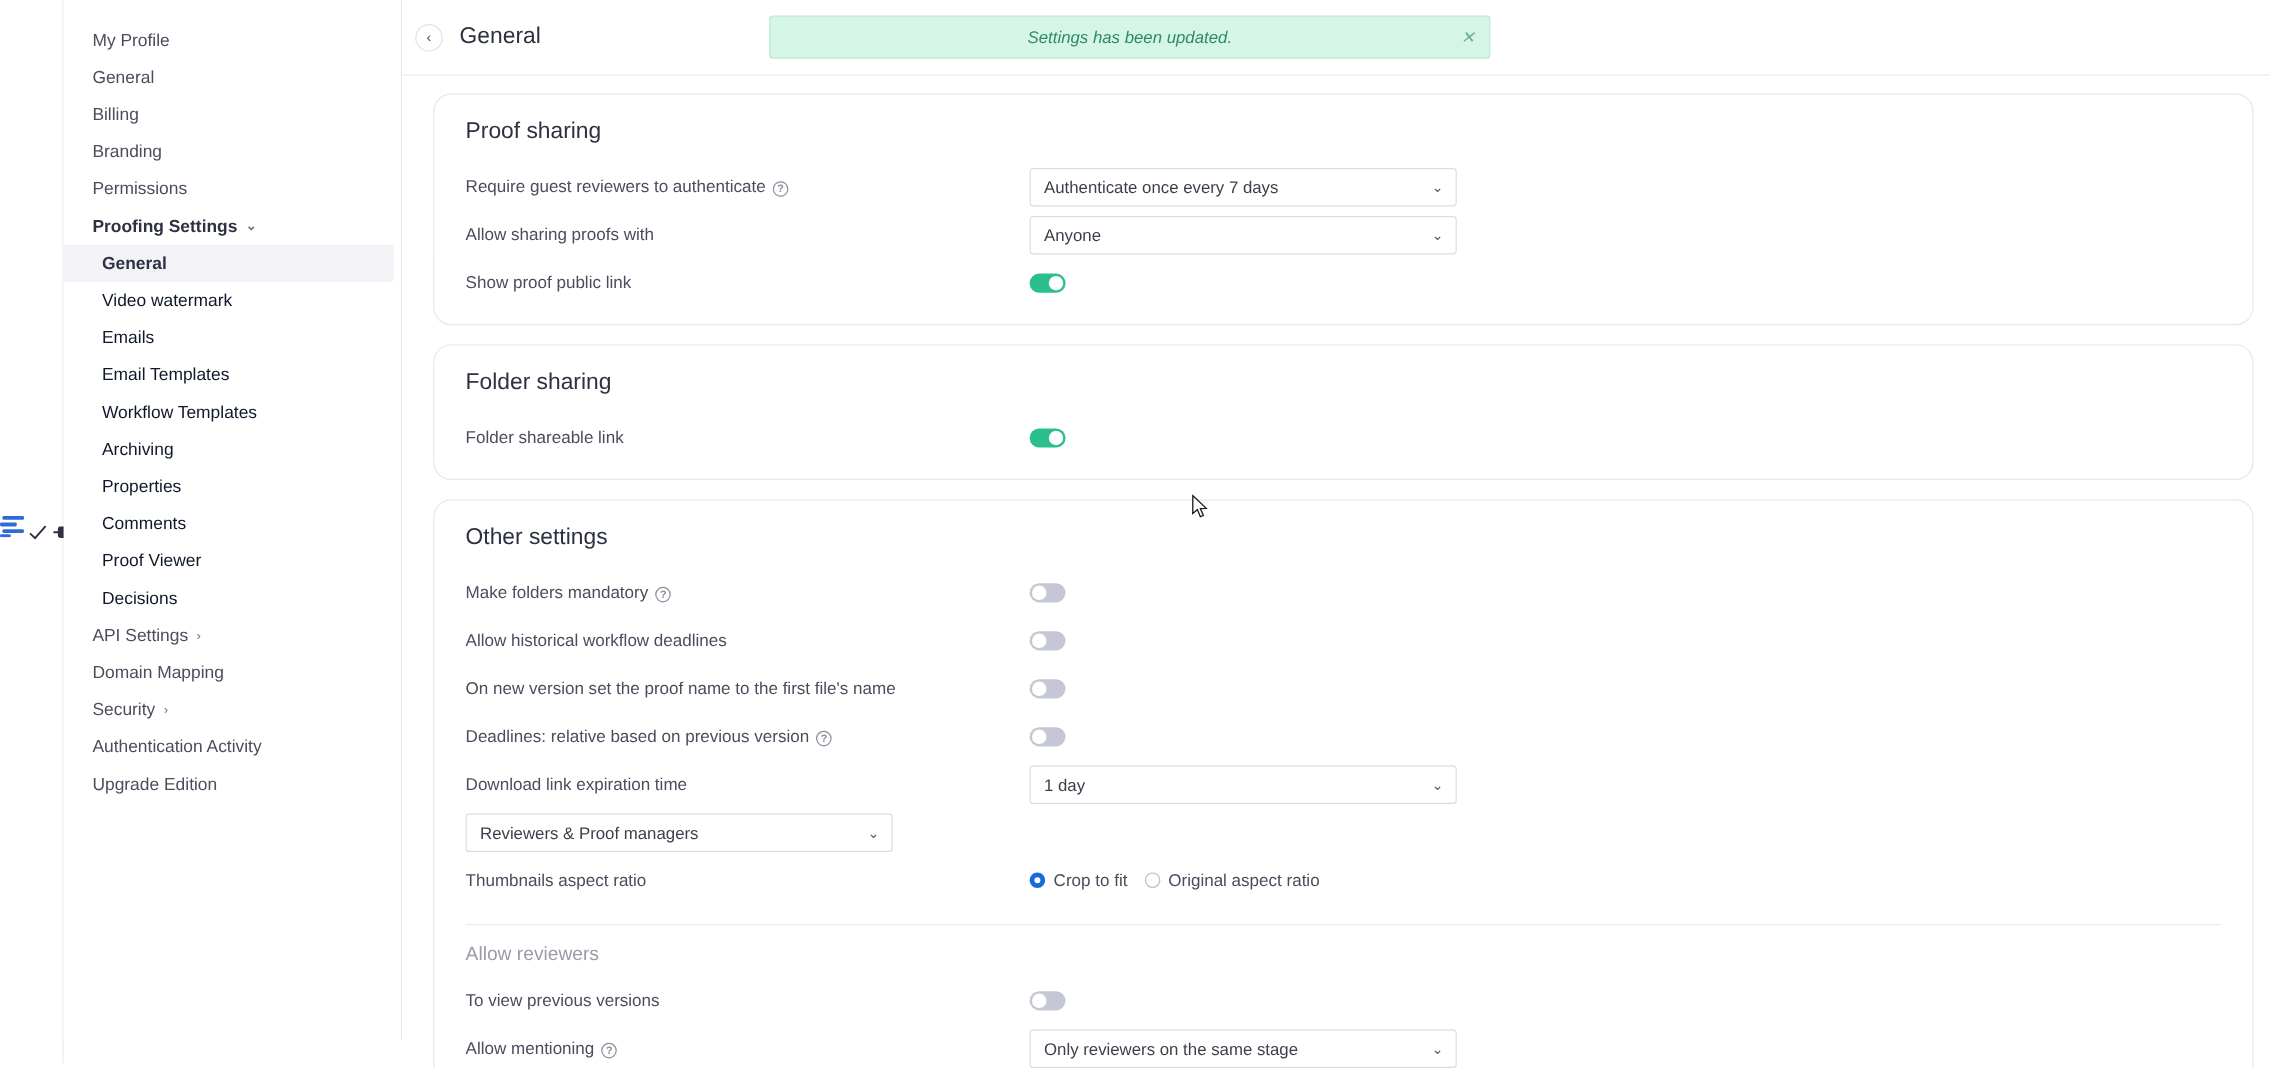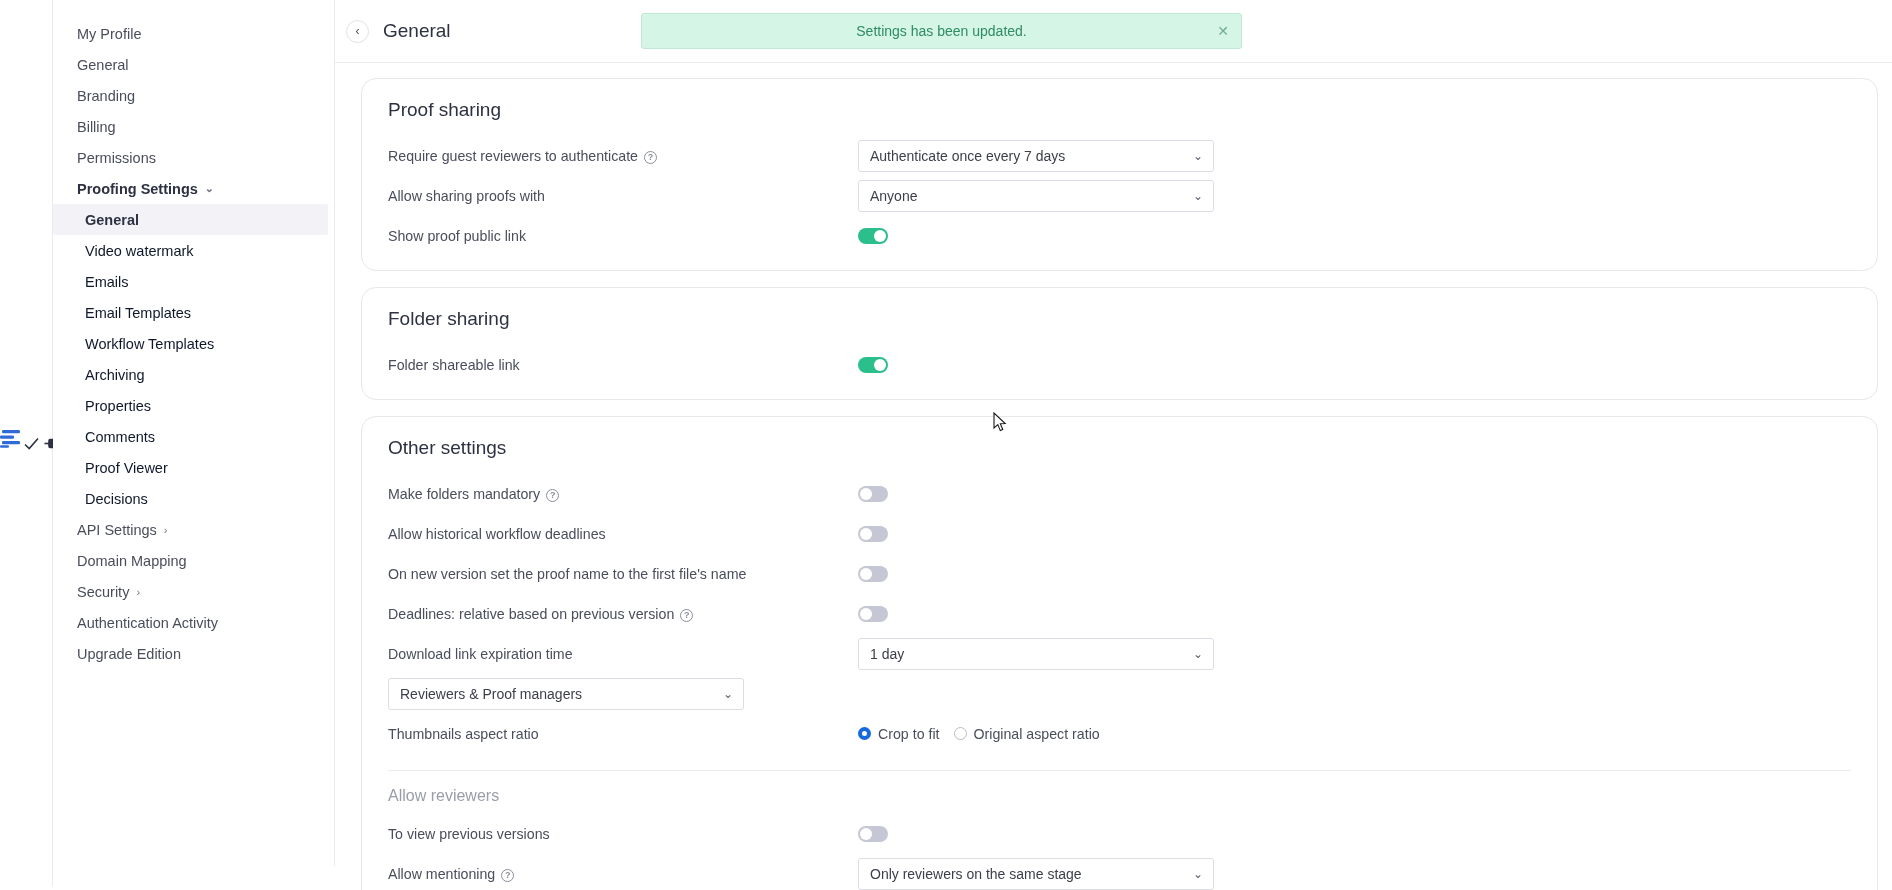--- a/index.html
+++ b/index.html
@@ -69,21 +69,21 @@
     display: flex; align-items: center; justify-content: center;
     margin-left: 11px; color: #4a4d5c; font-size: 12px;
   }
   .page-title { margin-left: 14px; font-size: 19px; color: #2d3142; }
 
   .toast {
     position: absolute; left: 641px; top: 13px;
     width: 601px; height: 36px;
     background: #d5f5e6; border: 1px solid #bde9d5; border-radius: 3px;
     display: flex; align-items: center; justify-content: center;
-    color: #2f8b64; font-size: 14px;
+    color: #2f8b64; font-size: 14px; font-style: italic;
   }
   .toast-close {
     position: absolute; right: 12px; top: 50%; transform: translateY(-50%);
     color: #6fae93; font-size: 14px; line-height: 1;
   }
 
   
   .content {
     position: absolute; left: 335px; top: 62px; right: 0; bottom: 0;
     background: #ffffff;
@@ -211,24 +211,24 @@
 </div>
 
 <div class="nav">
   <div class="nav-item">
       <span>My Profile</span>
     </div>
   <div class="nav-item">
       <span>General</span>
     </div>
   <div class="nav-item">
+      <span>Billing</span>
+    </div>
+  <div class="nav-item">
       <span>Branding</span>
-    </div>
-  <div class="nav-item">
-      <span>Billing</span>
     </div>
   <div class="nav-item">
       <span>Permissions</span>
     </div>
   <div class="nav-item group">
     <span>Proofing Settings</span>
     <span class="nav-chev">⌄</span>
   </div>
   <div class="nav-item sub active">
       <span>General</span>

